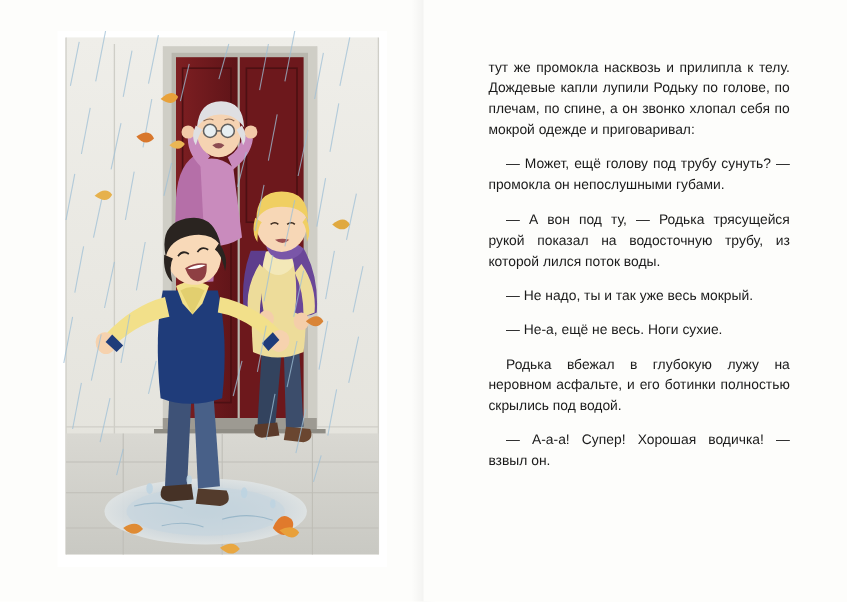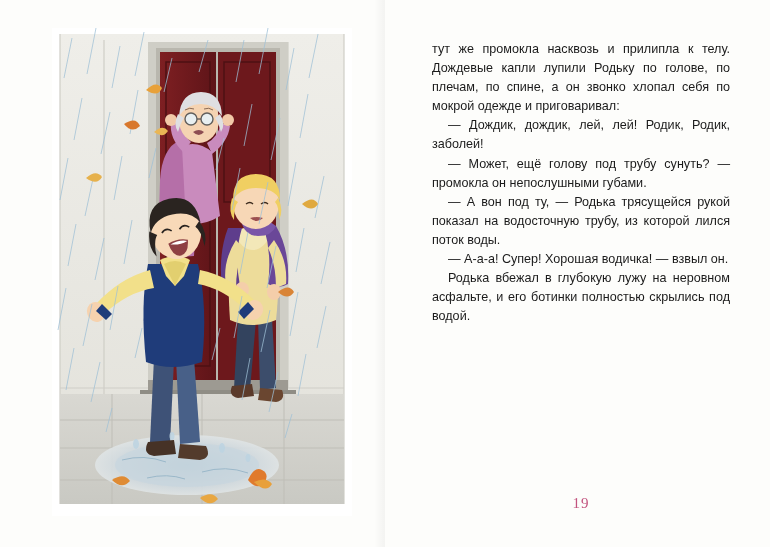--- a/index.html
+++ b/index.html
@@ -46,21 +46,21 @@
     height: 547px;
     background: #fdfdfb;
   }
   .text-column {
     position: absolute;
     left: 47px;
     top: 40px;
     width: 298px;
   }
   .para {
-    margin: 0;
+    margin: 12px;
     font-family: "Liberation Sans", sans-serif;
     font-size: 12.6px;
     line-height: 19.1px;
     color: #1b1b1b;
     text-align: justify;
     text-justify: inter-word;
     hyphens: manual;
   }
   .para.indent {
     text-indent: 16px;
@@ -326,22 +326,22 @@
         </g>
       </svg>
     </div>
   </div>
 
   <div class="gutter-shadow"></div>
 
   <div class="page-right">
     <div class="text-column">
       <p class="para">тут же промокла насквозь и прилипла к телу. Дождевые капли лупили Родьку по голове, по плечам, по спине, а он звонко хлопал себя по мокрой одежде и приговаривал:</p>
-      <p class="para indent">— Дождик, дождик, лей, лей! Родик, Родик, заболей!</p>
       <p class="para indent">— Может, ещё голову под трубу сунуть? — промокла он непослушными губами.</p>
       <p class="para indent">— А вон под ту, — Родька трясущейся рукой показал на водосточную трубу, из которой лился поток воды.</p>
+      <p class="para indent">— Не надо, ты и так уже весь мокрый.</p>
+      <p class="para indent">— Не-а, ещё не весь. Ноги сухие.</p>
+      <p class="para indent">Родька вбежал в глубокую лужу на неровном асфальте, и его ботинки полностью скрылись под водой.</p>
       <p class="para indent">— А-а-а! Супер! Хорошая водичка! — взвыл он.</p>
-      <p class="para indent">Родька вбежал в глубокую лужу на неровном асфальте, и его ботинки полностью скрылись под водой.</p>
-      <div class="page-number">19</div>
     </div>
   </div>
 
 </div>
 
 </body></html>

